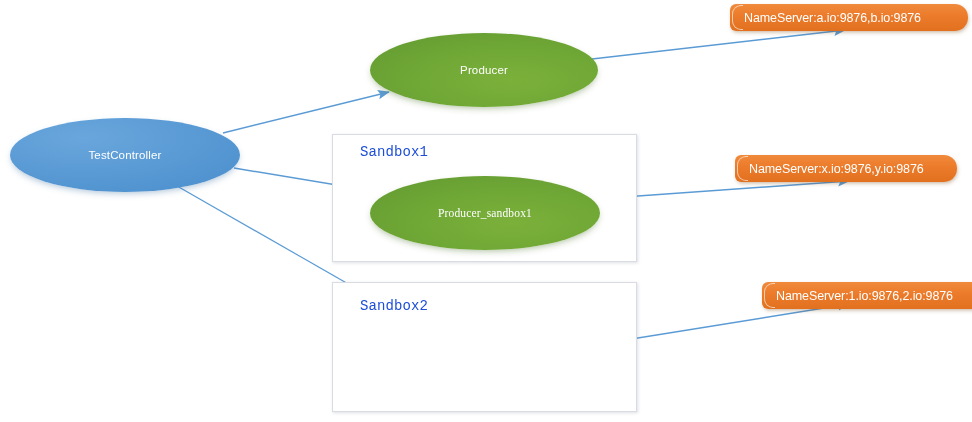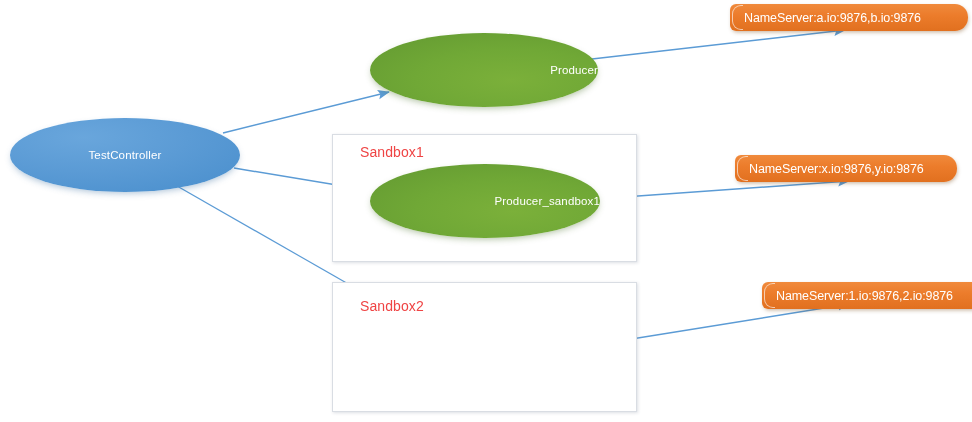--- a/index.html
+++ b/index.html
@@ -17,24 +17,25 @@
   
   .sandbox{
     position:absolute;
     background:#ffffff;
     border:1px solid #d9dde3;
     box-shadow:1px 1px 3px rgba(140,150,165,.30);
     box-sizing:border-box;
   }
   .sandbox-label{
     position:absolute;
-    color:#ef4444;
+    color:#1d4ed8;
     font-size:14px;
     letter-spacing:.1px;
     white-space:nowrap;
+    font-family:Liberation Mono, monospace;
   }
 
   
   .node{
     position:absolute;
     border-radius:50%;
     display:flex;align-items:center;justify-content:center;
     color:#ffffff;
     font-size:11.5px;
     letter-spacing:.15px;
@@ -42,21 +43,20 @@
     white-space:nowrap;
     box-sizing:border-box;
   }
   .node.blue{
     background:radial-gradient(ellipse 95% 95% at 32% 26%,#69a6dc 0%,#5b9bd5 48%,#4a8fcd 100%);
     box-shadow:0 3px 7px -2px rgba(60,110,160,.45);
   }
   .node.green{
     background:radial-gradient(ellipse 100% 100% at 62% 64%,#7bb03a 0%,#70a836 42%,#5f9530 100%);
     box-shadow:0 3px 7px -2px rgba(70,110,40,.45);
-    justify-content:flex-end;
   }
 
   
   .tape{
     position:absolute;
     height:27px;
     background:linear-gradient(180deg,#f08a3c 0%,#ec7c2b 42%,#e1701f 100%);
     border-radius:6px 13px 13px 6px;
     box-shadow:1px 2px 4px -1px rgba(120,70,20,.45);
     display:flex;align-items:center;
@@ -110,21 +110,21 @@
   <div class="sandbox-label" id="grplbl1" style="left: 360px; top: 298px;">Sandbox2</div>
 
   <div class="node blue" id="n-controller" style="left: 10px; top: 118px; width: 230px; height: 74px;">
     <span>TestController</span>
   </div>
 
   <div class="node green" id="n-producer" style="left: 370px; top: 33px; width: 228px; height: 74px;">
     <span>Producer</span>
   </div>
 
-  <div class="node green" id="n-producer-sandbox1" style="left: 370px; top: 164px; width: 230px; height: 74px;">
+  <div class="node green" id="n-producer-sandbox1" style="left: 370px; top: 176px; width: 230px; height: 74px; font-family: Liberation Serif, serif;">
     <span>Producer_sandbox1</span>
   </div>
 
 
   <div class="tape" id="ns0" style="left: 730px; top: 4px; width: 238px;">
     <span class="tape-text">NameServer:a.io:9876,b.io:9876</span>
   </div>
   <div class="tape" id="ns1" style="left: 735px; top: 155px; width: 222px;">
     <span class="tape-text">NameServer:x.io:9876,y.io:9876</span>
   </div>

